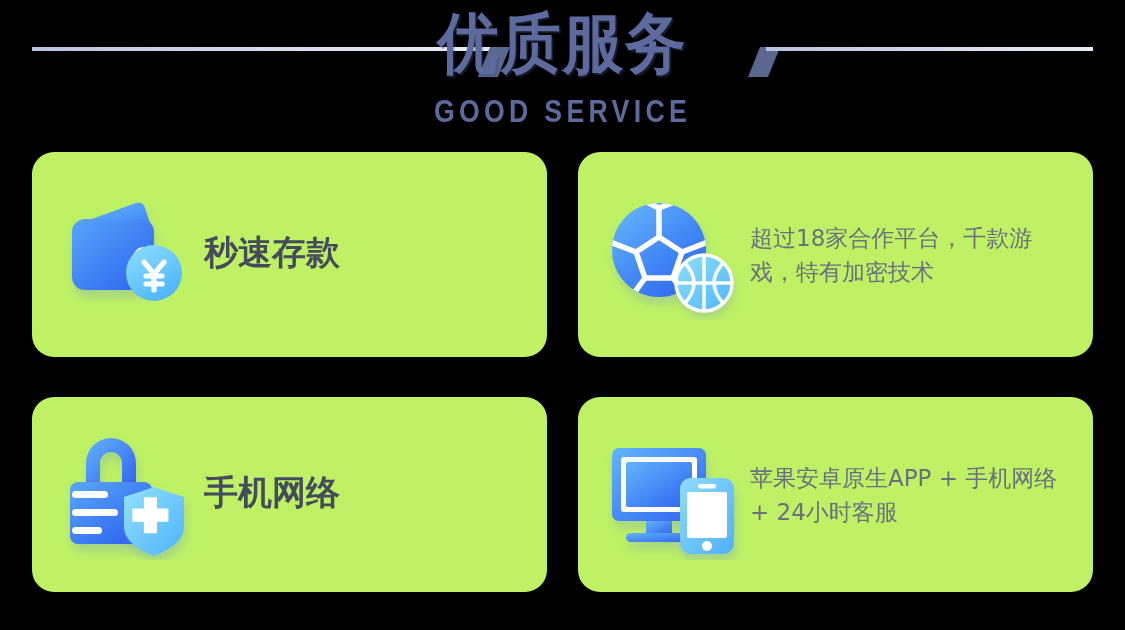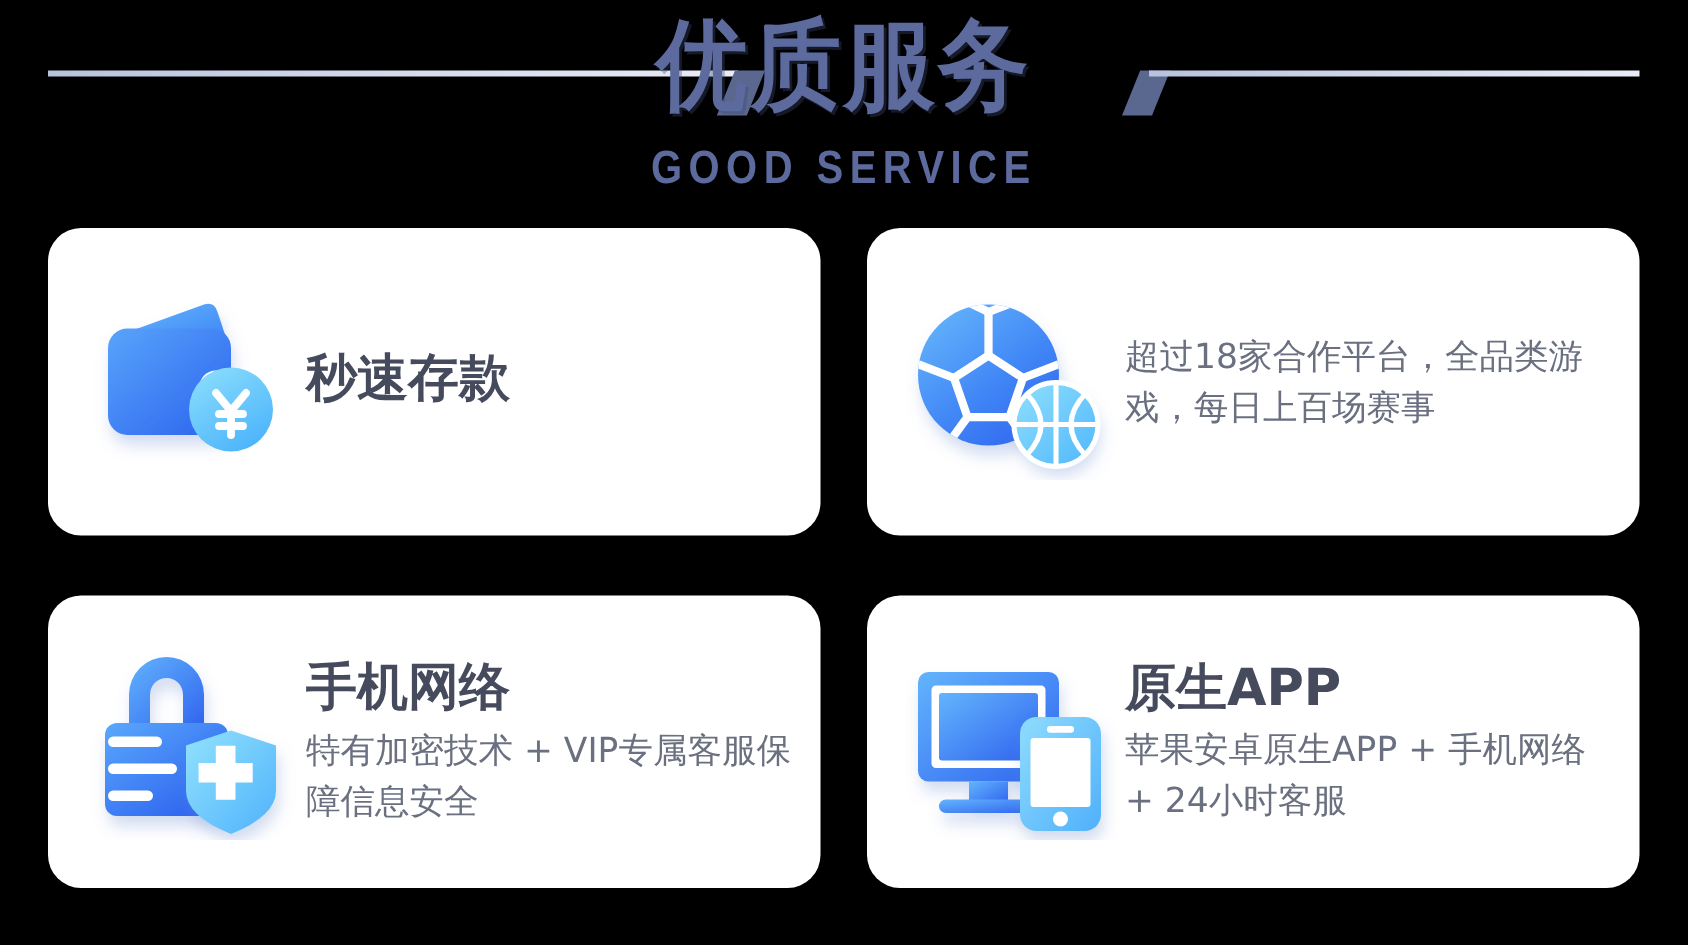--- a/index.html
+++ b/index.html
@@ -112,21 +112,21 @@
     width: 1061px;
     height: 440px;
     display: grid;
     grid-template-columns: 515px 515px;
     grid-template-rows: 205px 195px;
     column-gap: 31px;
     row-gap: 40px;
   }
 
   .card {
-    background: #ffffff;
+    background: #bef264;
     border-radius: 22px;
     display: flex;
     align-items: center;
     padding: 0 18px 0 26px;
     overflow: hidden;
   }
 
   .card-icon {
     flex: 0 0 auto;
     width: 140px;
@@ -261,21 +261,21 @@
         <g fill="none" stroke="#ffffff" stroke-width="3.4">
           <circle cx="100" cy="93" r="28"></circle>
           <path d="M100 65 L100 121"></path>
           <path d="M72 93 L128 93"></path>
           <path d="M80 72 Q100 93 80 114"></path>
           <path d="M120 72 Q100 93 120 114"></path>
         </g>
       </svg>
     </div>
     <div class="card-text">
-      <div class="card-desc">超过18家合作平台，全品类游戏，每日上百场赛事</div>
+      <div class="card-desc">超过18家合作平台，千款游戏，特有加密技术</div>
     </div>
   </div>
 
   <div class="card card-3">
     <div class="card-icon">
       <svg width="140" height="130" viewBox="0 0 140 130" xmlns="http://www.w3.org/2000/svg">
         <defs>
           <linearGradient id="lg" x1="0" y1="0" x2="1" y2="1">
             <stop offset="0%" stop-color="#63b4fd"></stop>
             <stop offset="100%" stop-color="#2f63ef"></stop>
@@ -302,21 +302,20 @@
           <rect x="14" y="97" width="30" height="7" rx="3.5"></rect>
         </g>
         <g filter="url(#sh3)">
           <path d="M96 57 L126 67 L126 97 Q126 114 96 126 Q66 114 66 97 L66 67 Z" fill="url(#shd)"></path>
         </g>
         <path d="M89 79 L103 79 L103 65 L119 65 L119 79 L133 79 L133 95 L119 95 L119 109 L103 109 L103 95 L89 95 Z" fill="#ffffff" transform="translate(-15,4) scale(0.82) translate(20,12)"></path>
       </svg>
     </div>
     <div class="card-text">
       <div class="card-title">手机网络</div>
-      <div class="card-desc">特有加密技术 + VIP专属客服保障信息安全</div>
     </div>
   </div>
 
   <div class="card card-4">
     <div class="card-icon">
       <svg width="140" height="130" viewBox="0 0 140 130" xmlns="http://www.w3.org/2000/svg">
         <defs>
           <linearGradient id="mg" x1="0" y1="0" x2="1" y2="1">
             <stop offset="0%" stop-color="#63b4fd"></stop>
             <stop offset="100%" stop-color="#2f63ef"></stop>
@@ -338,18 +337,17 @@
         <rect x="22" y="32" width="66" height="45" rx="2" fill="url(#mg)"></rect>
         <g filter="url(#sh4)">
           <rect x="76" y="48" width="54" height="76" rx="11" fill="url(#pg)"></rect>
         </g>
         <rect x="83" y="62" width="40" height="46" rx="2" fill="#ffffff"></rect>
         <rect x="94" y="54" width="18" height="4.5" rx="2.2" fill="#ffffff"></rect>
         <circle cx="103" cy="116" r="5" fill="#ffffff"></circle>
       </svg>
     </div>
     <div class="card-text">
-      <div class="card-title">原生APP</div>
       <div class="card-desc">苹果安卓原生APP + 手机网络 + 24小时客服</div>
     </div>
   </div>
 
 </div>
 
 </body></html>

